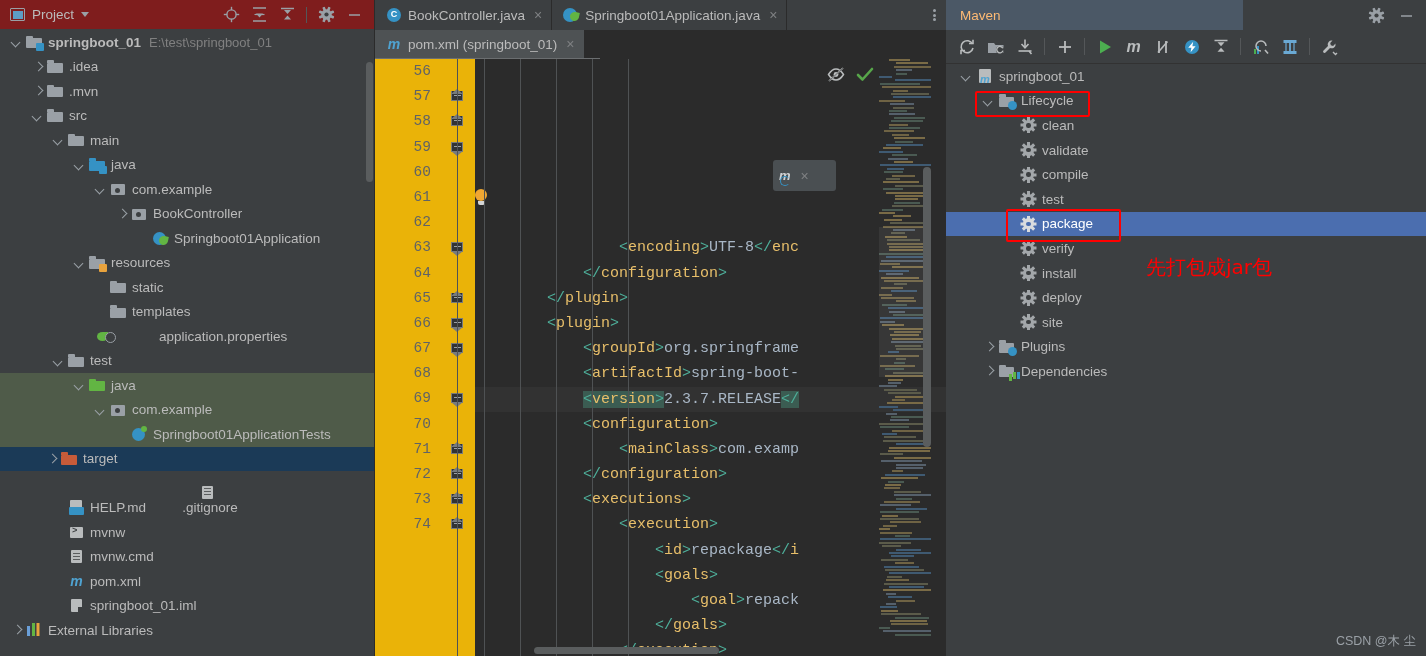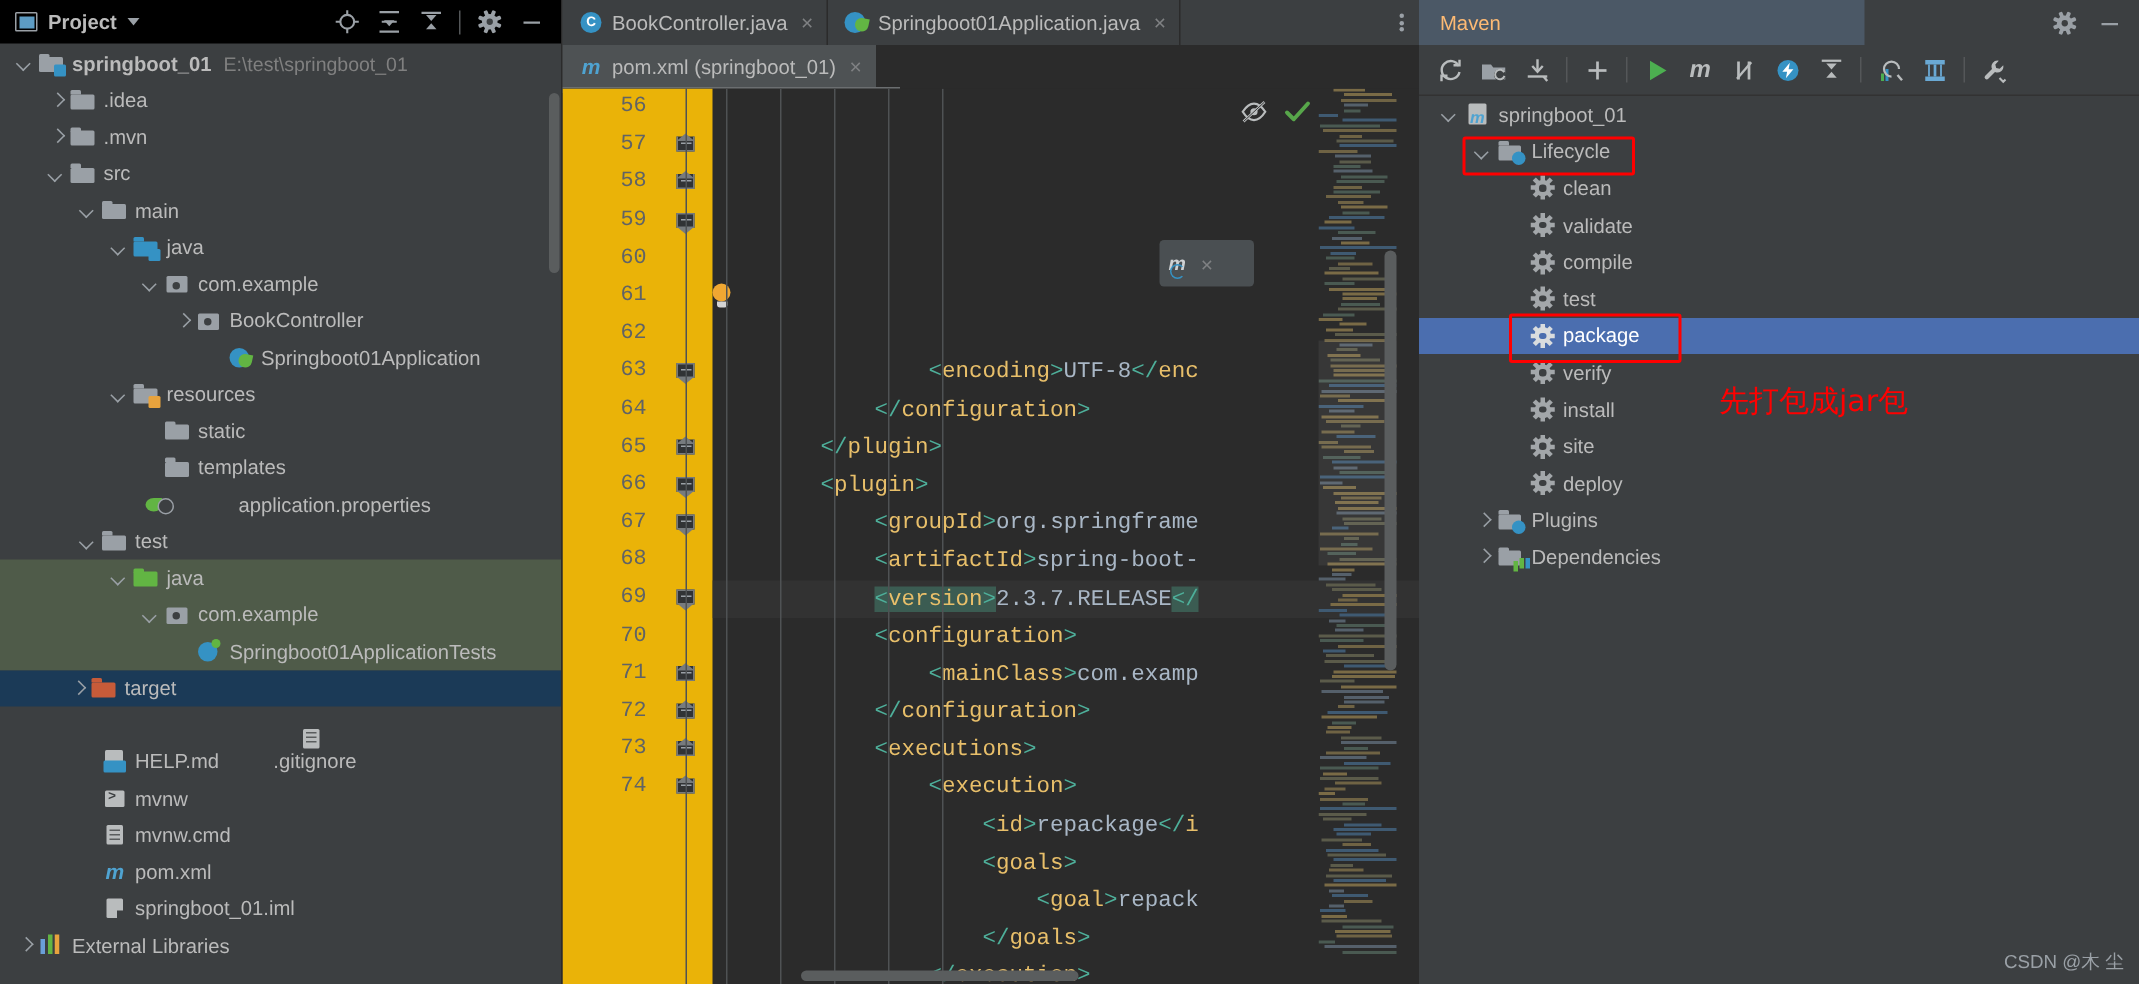--- a/index.html
+++ b/index.html
@@ -15,24 +15,23 @@
   }
   #app { position: relative; width: 1426px; height: 656px; }
 
   
   #project-panel {
     position: absolute; left: 0; top: 0; width: 375px; height: 656px;
     background: #3c3f41;
     border-right: 1px solid #2b2b2b;
   }
   #project-header {
-    height: 30px; background: #000000;
+    height: 30px; background: #7f1d1d;
     display: flex; align-items: center; padding: 0 6px 0 10px;
     border-bottom: 1px solid #3c3f41;
-    font-weight: bold;
   }
   #project-header .ph-title {
     display: flex; align-items: center; gap: 7px;
     color: #bbbbbb; font-size: 13.5px;
   }
   .win-ico {
     width: 15px; height: 13px; border: 1.6px solid #9aa0a6; border-radius: 1px;
     position: relative; flex: none;
   }
   .win-ico::after {
@@ -1016,31 +1015,31 @@
             <span>install</span>
           </div>
           <div class="mrow" style="padding-left: 58px;">
             <span class="arrow" style="width: 13px; height: 13px; flex: 0 0 auto; margin-right: 4px; position: relative;"></span>
             <span class="gear">
               <i></i>
               <i></i>
               <i></i>
               <i></i>
             </span>
-            <span>site</span>
+            <span>deploy</span>
           </div>
           <div class="mrow" style="padding-left: 58px;">
             <span class="arrow" style="width: 13px; height: 13px; flex: 0 0 auto; margin-right: 4px; position: relative;"></span>
             <span class="gear">
               <i></i>
               <i></i>
               <i></i>
               <i></i>
             </span>
-            <span>deploy</span>
+            <span>site</span>
           </div>
           <div class="mrow" style="padding-left: 36px;">
             <span class="arrow right" style="width: 13px; height: 13px; flex: 0 0 auto; margin-right: 4px; position: relative;"></span>
             <span class="fld-cfg">
               <u></u>
             </span>
             <span>Plugins</span>
           </div>
           <div class="mrow" style="padding-left: 36px;">
             <span class="arrow right" style="width: 13px; height: 13px; flex: 0 0 auto; margin-right: 4px; position: relative;"></span>

